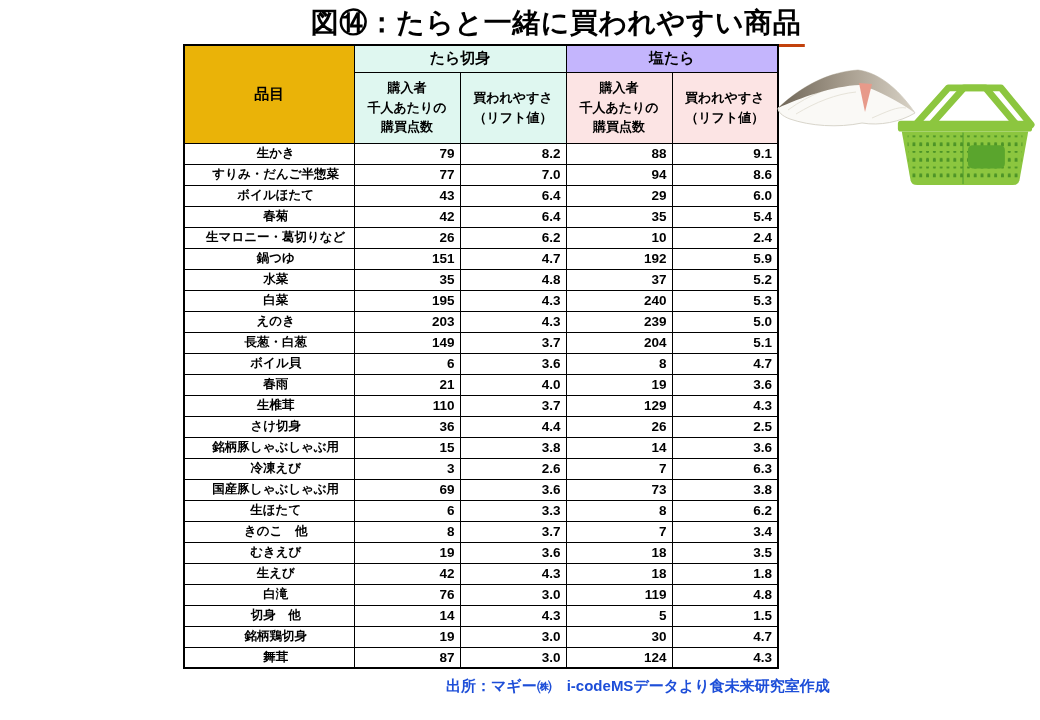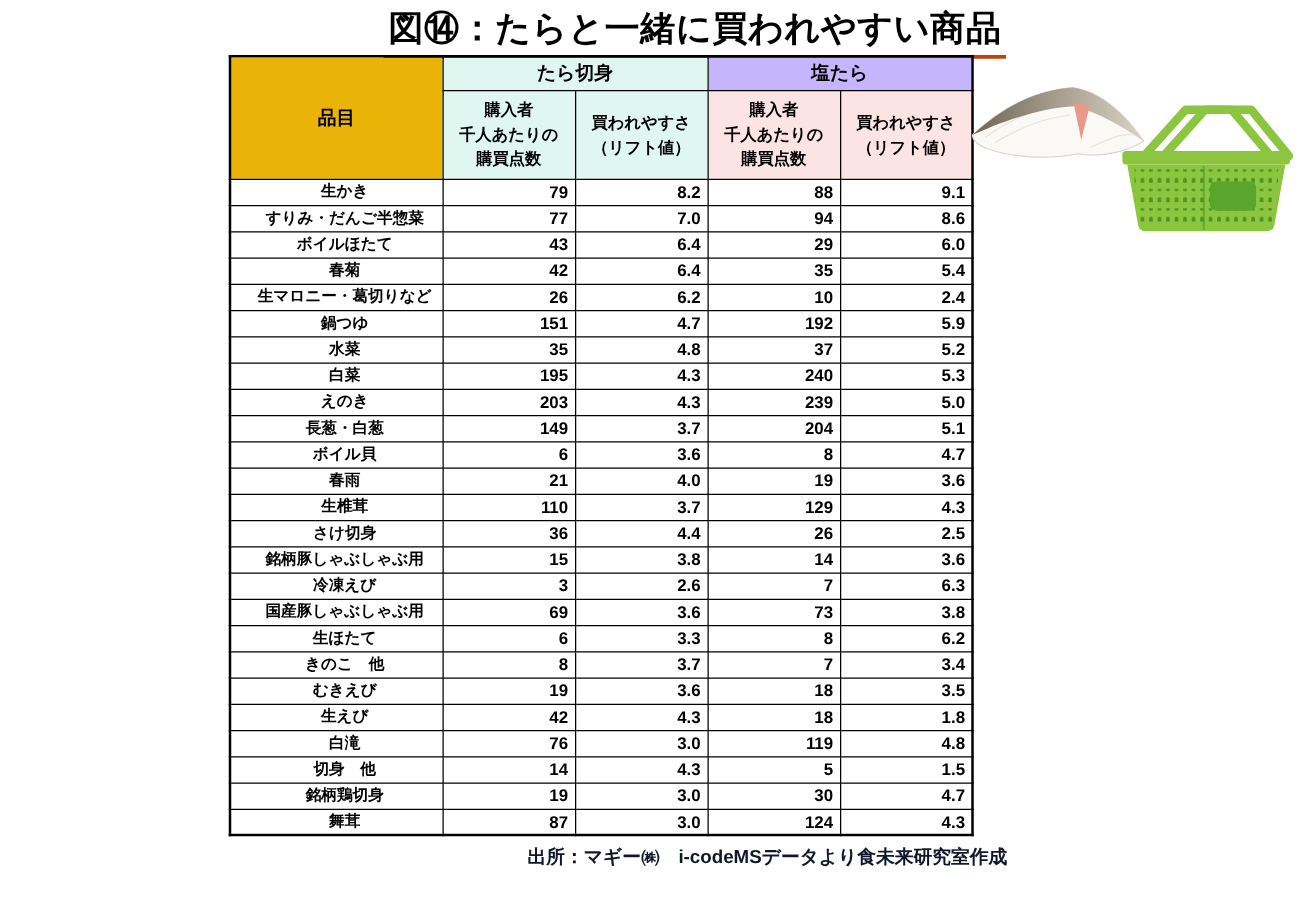--- a/index.html
+++ b/index.html
@@ -21,22 +21,22 @@
   thead th { font-weight:bold; text-align:center; vertical-align:middle; }
   tr.grp th { height:27px; font-size:15px; }
   tr.sub th { height:71px; font-size:13px; line-height:1.5; white-space:pre-line; }
   th.c-item { font-size:15px; }
   tbody td { height:21px; font-weight:bold; background:#fff; }
   td.item { font-size:12.5px; text-align:center; padding-left:13px; }
   td.num  { font-size:13.5px; text-align:right; padding-right:5px;
             font-family:"Liberation Sans","DejaVu Sans",sans-serif; }
 
   
-  #footer { position:absolute; left:422px; top:676px; font-size:15px;
-            font-weight:bold; color:#0f172a; line-height:20px; white-space:nowrap; }
+  #footer { position:absolute; left:446px; top:676px; font-size:15px;
+            font-weight:bold; color:#1d4ed8; line-height:20px; white-space:nowrap; }
 
   
   #fish   { position:absolute; left:776px; top:60px;  width:142px; height:82px; }
   #basket { position:absolute; left:892px; top:80px;  width:146px; height:107px; }
 </style>
 </head>
 <body>
 
 <div id="slide">
 

